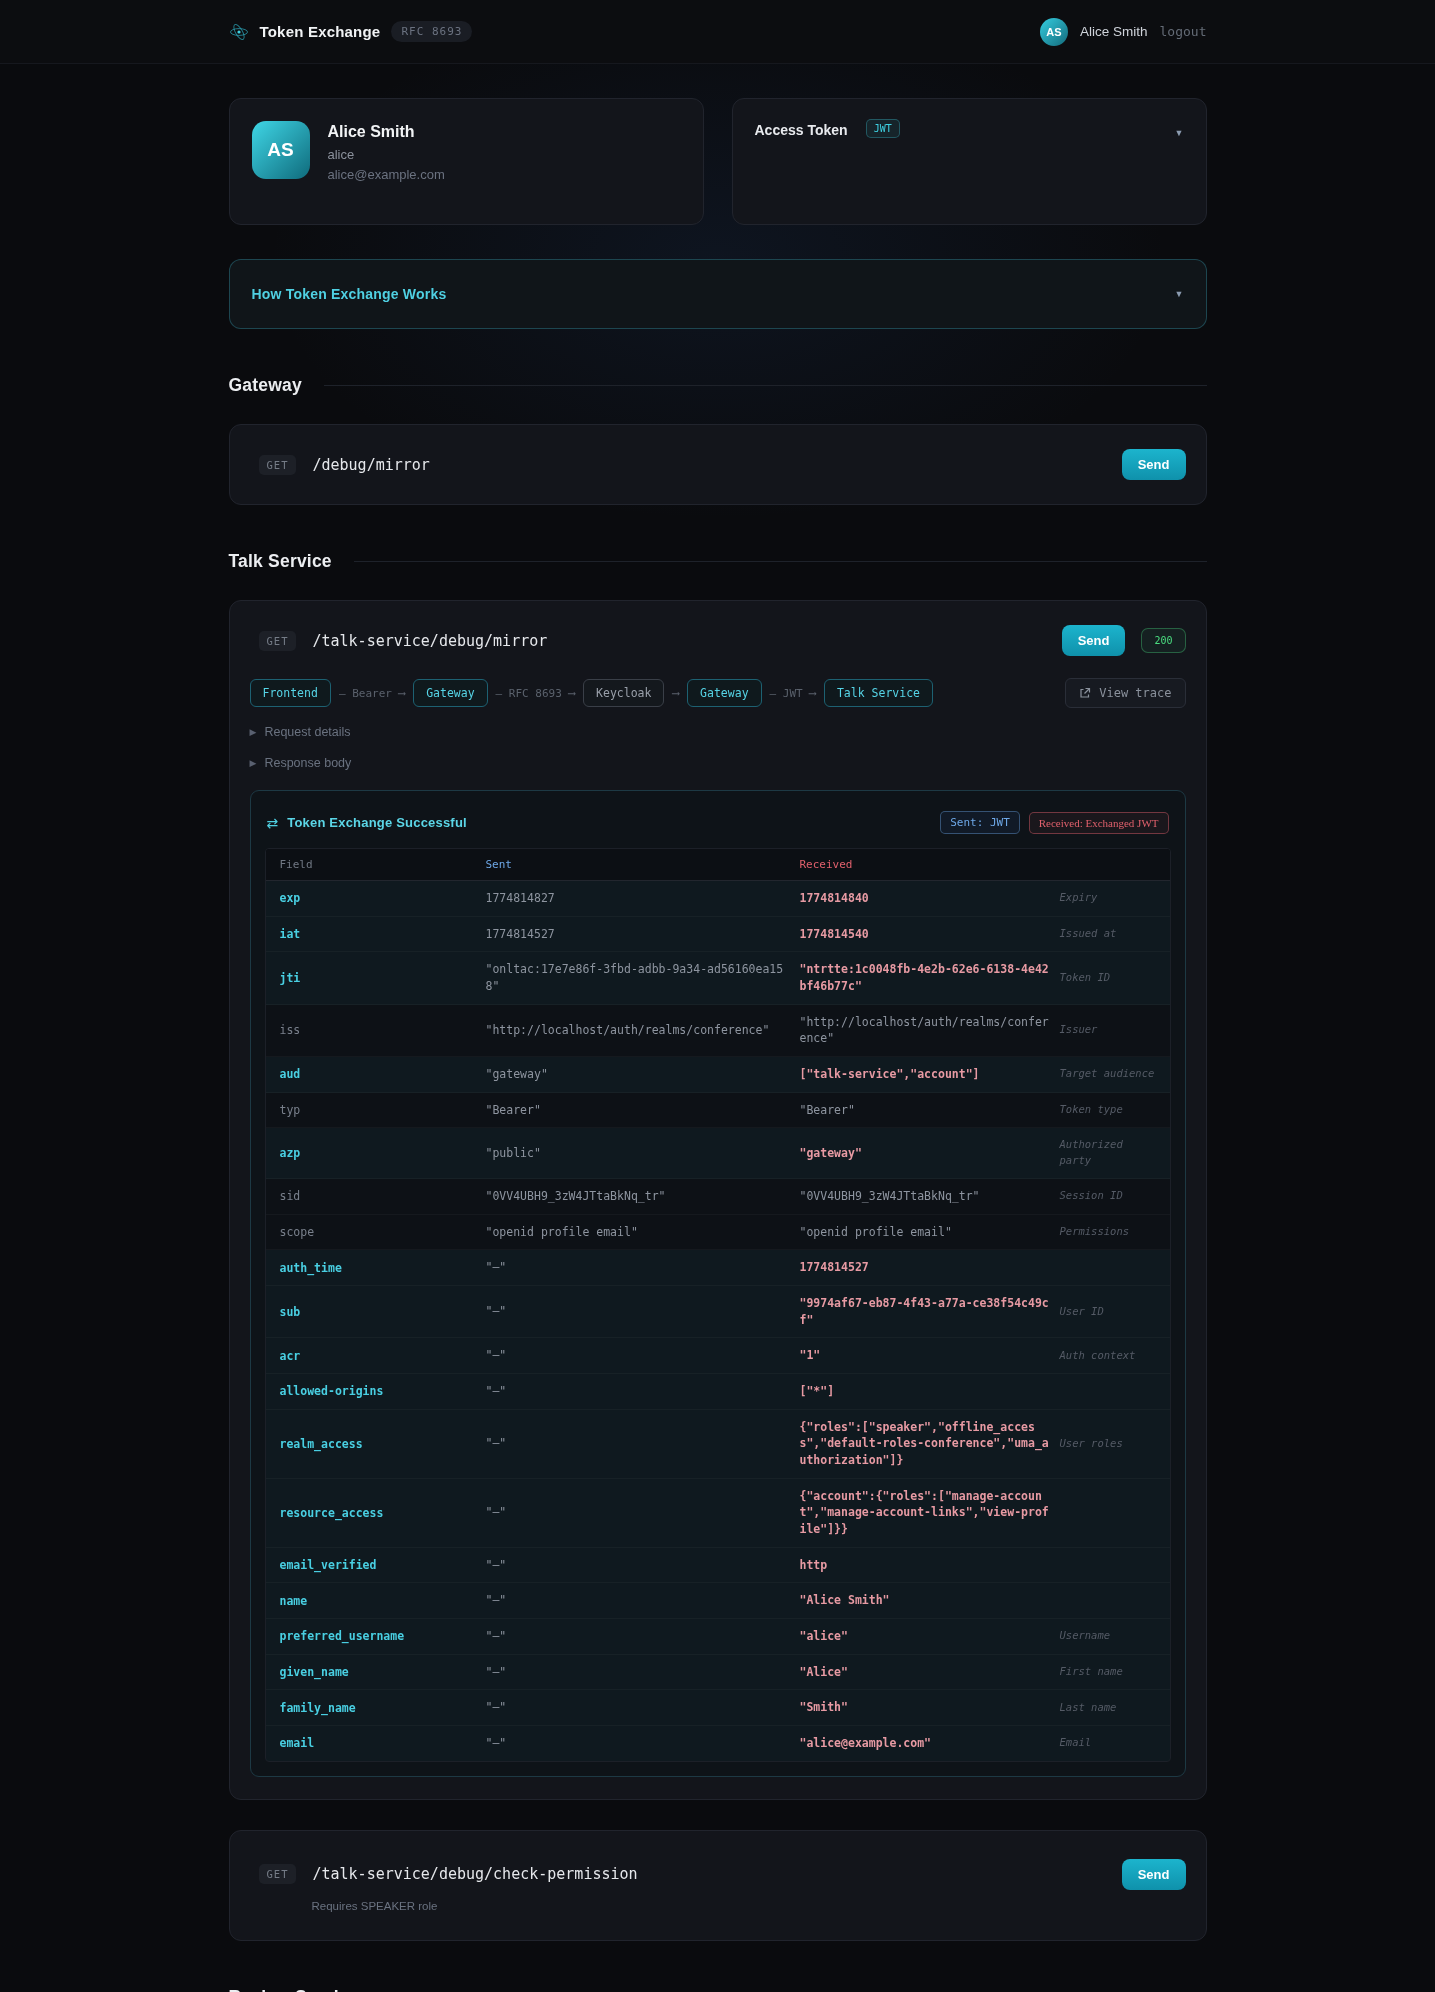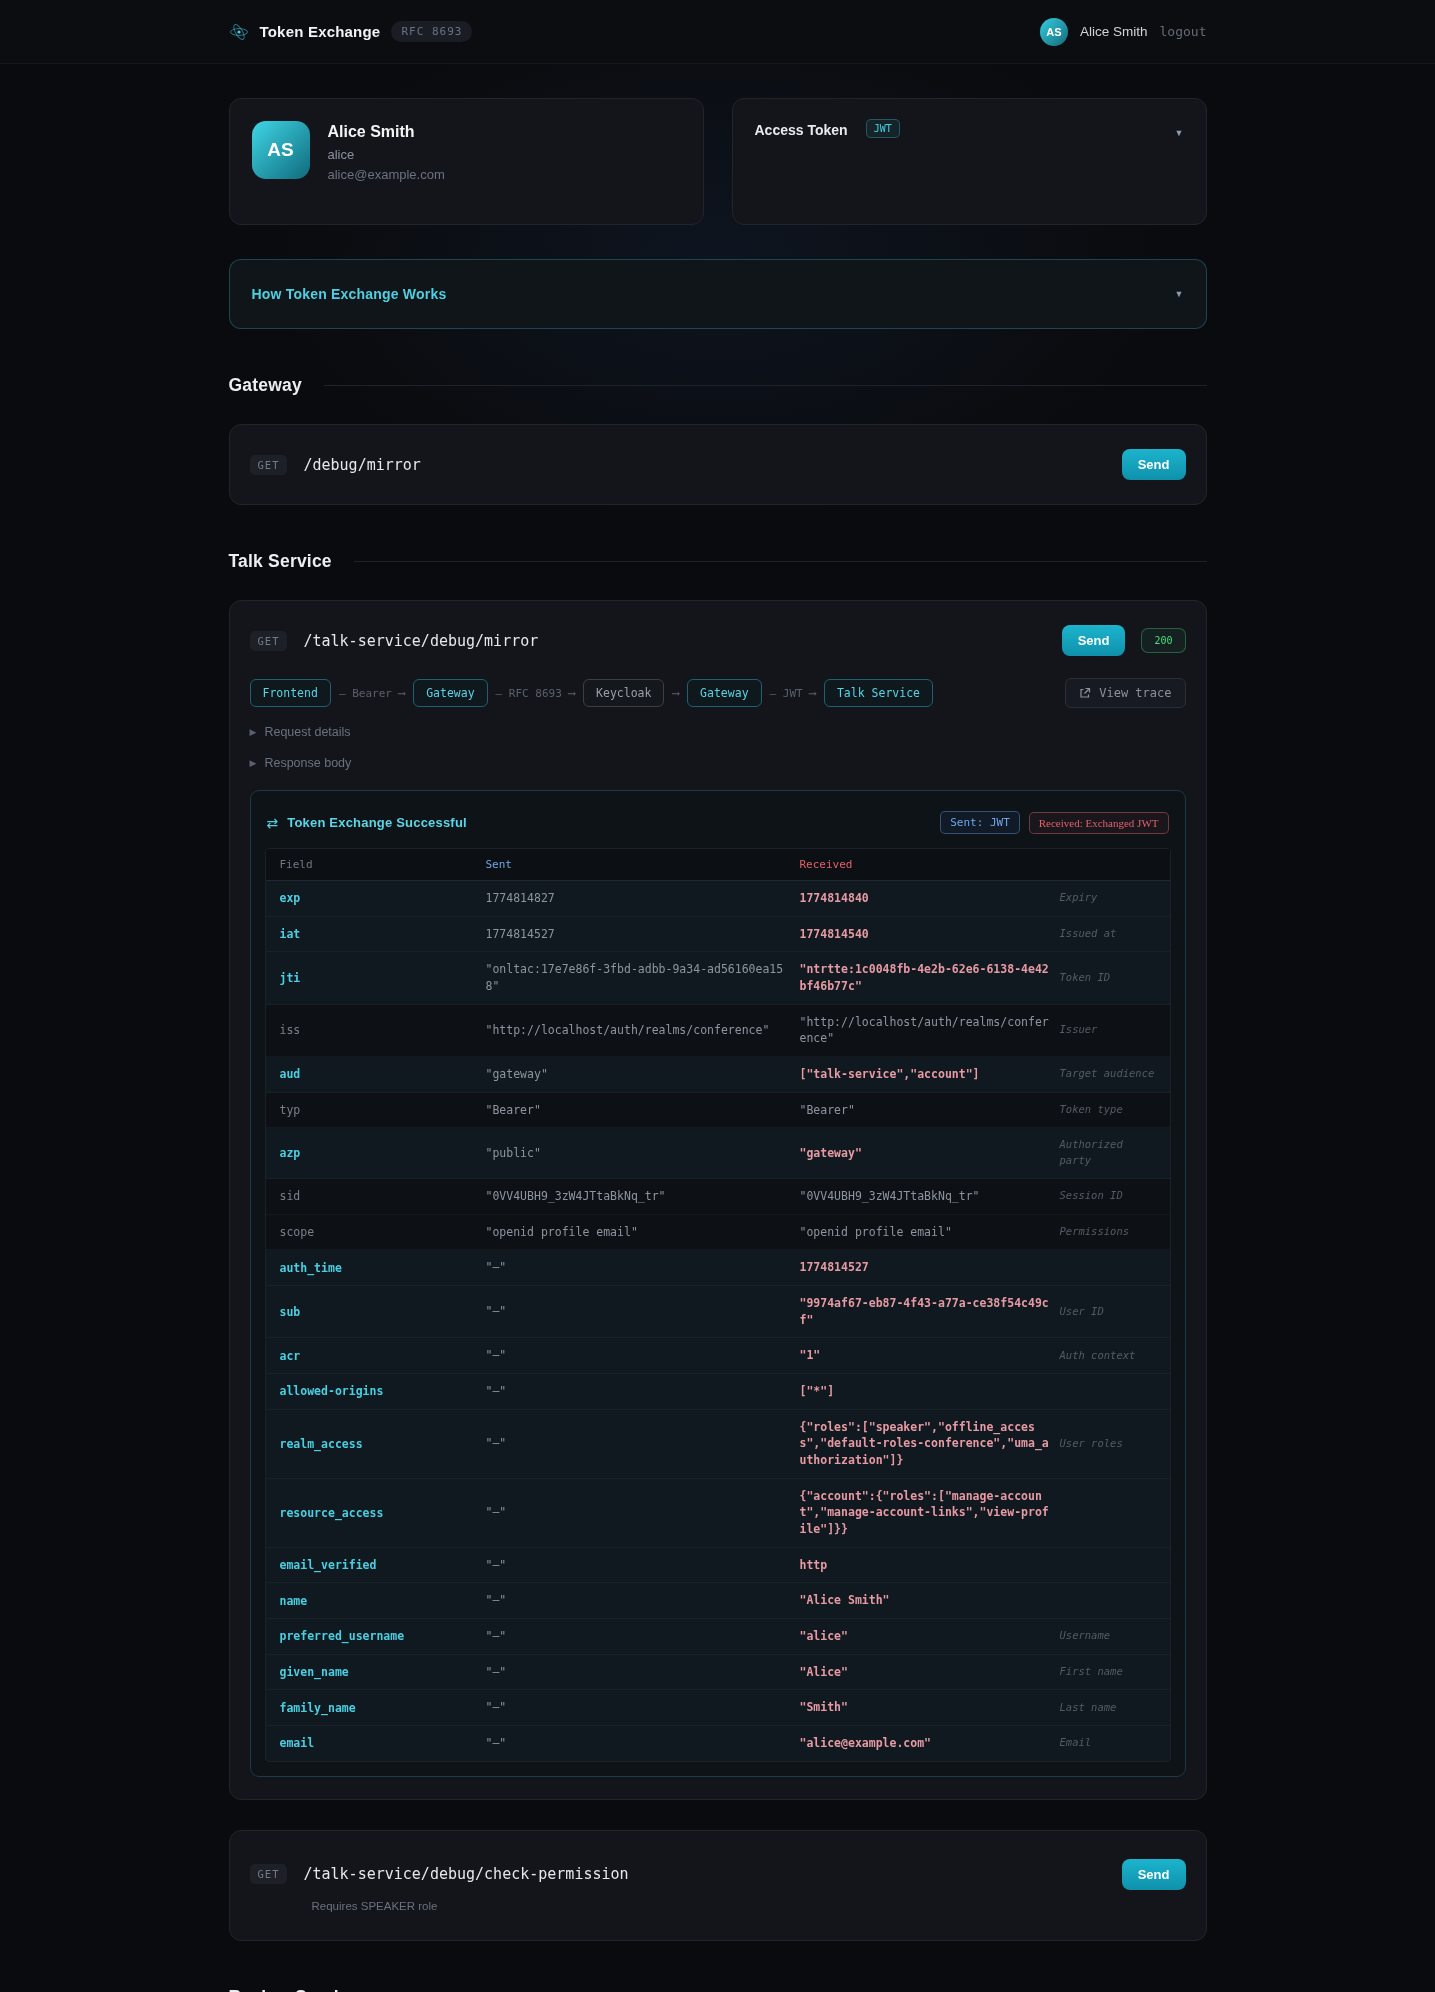--- a/index.html
+++ b/index.html
@@ -48,21 +48,21 @@
     border-color:rgba(64,196,222,0.28); background:#101519; cursor:pointer; margin-bottom:46px; }
   .how-title { font-size:14px; font-weight:700; color:#4fd0e2; letter-spacing:.2px; }
 
   
   .section-heading { display:flex; align-items:center; gap:22px; margin:0 0 28px 0; }
   .section-heading h2 { font-size:17.5px; font-weight:700; color:#eceef1; letter-spacing:.2px; }
   .section-heading .rule { flex:1; height:1px; background:#1e222a; }
 
   
   .endpoint-card { padding:24px 20px; margin-bottom:0; }
-  .endpoint-row { display:flex; align-items:center; gap:16px; }
+  .endpoint-row { display:flex; align-items:center; gap:16px;margin-left:9px; }
   .method { font-family:"DejaVu Sans Mono",monospace; font-size:10.5px; color:#757c87;
     background:#1d2027; border-radius:5px; padding:4px 8px; letter-spacing:1px; }
   .path { font-family:"DejaVu Sans Mono",monospace; font-size:15px; color:#e6e8ec; }
   .send-btn { border:none; cursor:pointer; border-radius:8px; padding:8px 16px;
     background:linear-gradient(180deg,#1cb4cd,#0f91ab); color:#fff; font-size:13px; font-weight:700;
     font-family:"Liberation Sans",sans-serif; }
   .status-badge { font-family:"DejaVu Sans Mono",monospace; font-size:10px; color:#4ade80;
     background:rgba(74,222,128,0.06); border:1px solid rgba(74,222,128,0.35); border-radius:7px; padding:6px 12px; }
   .endpoint-note { font-size:11.5px; color:#6a7280; margin:10px 0 0 62px; }
   .section-gap { height:46px; }

